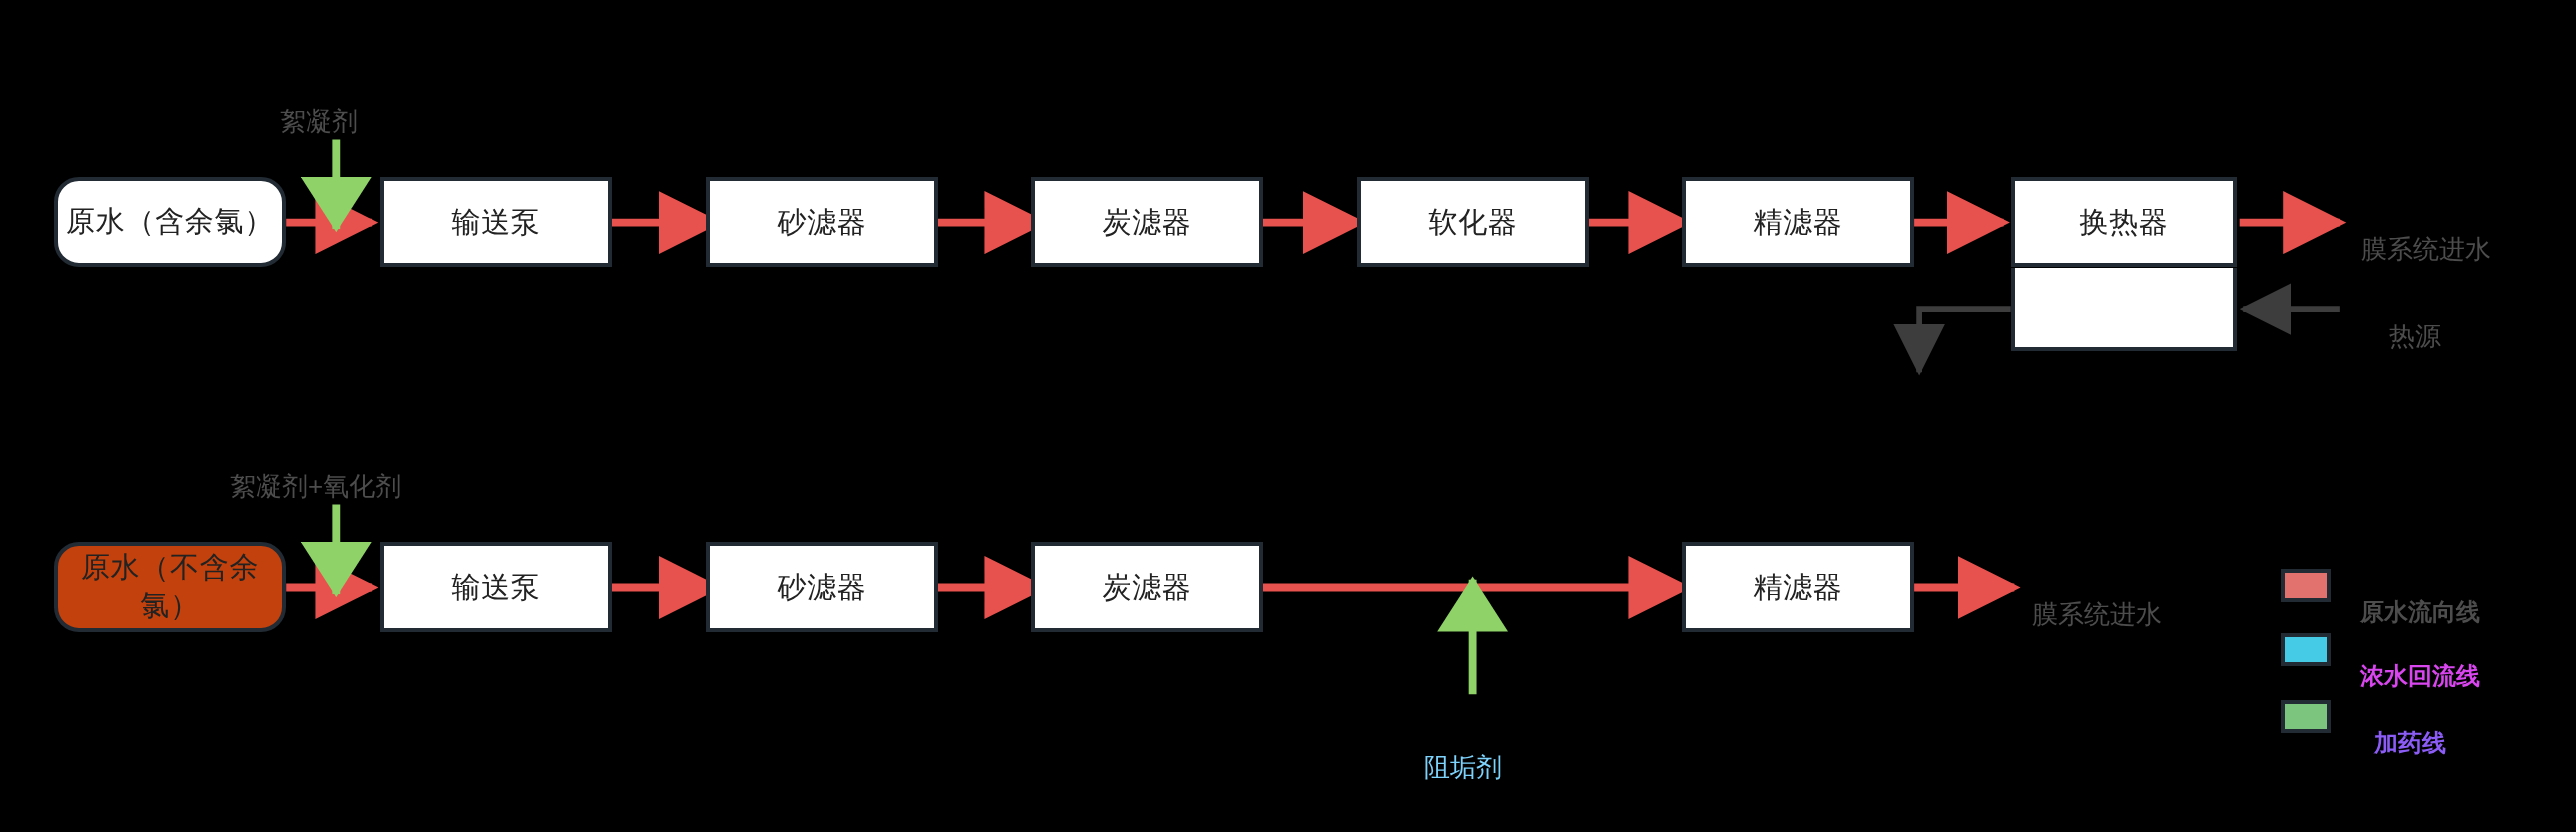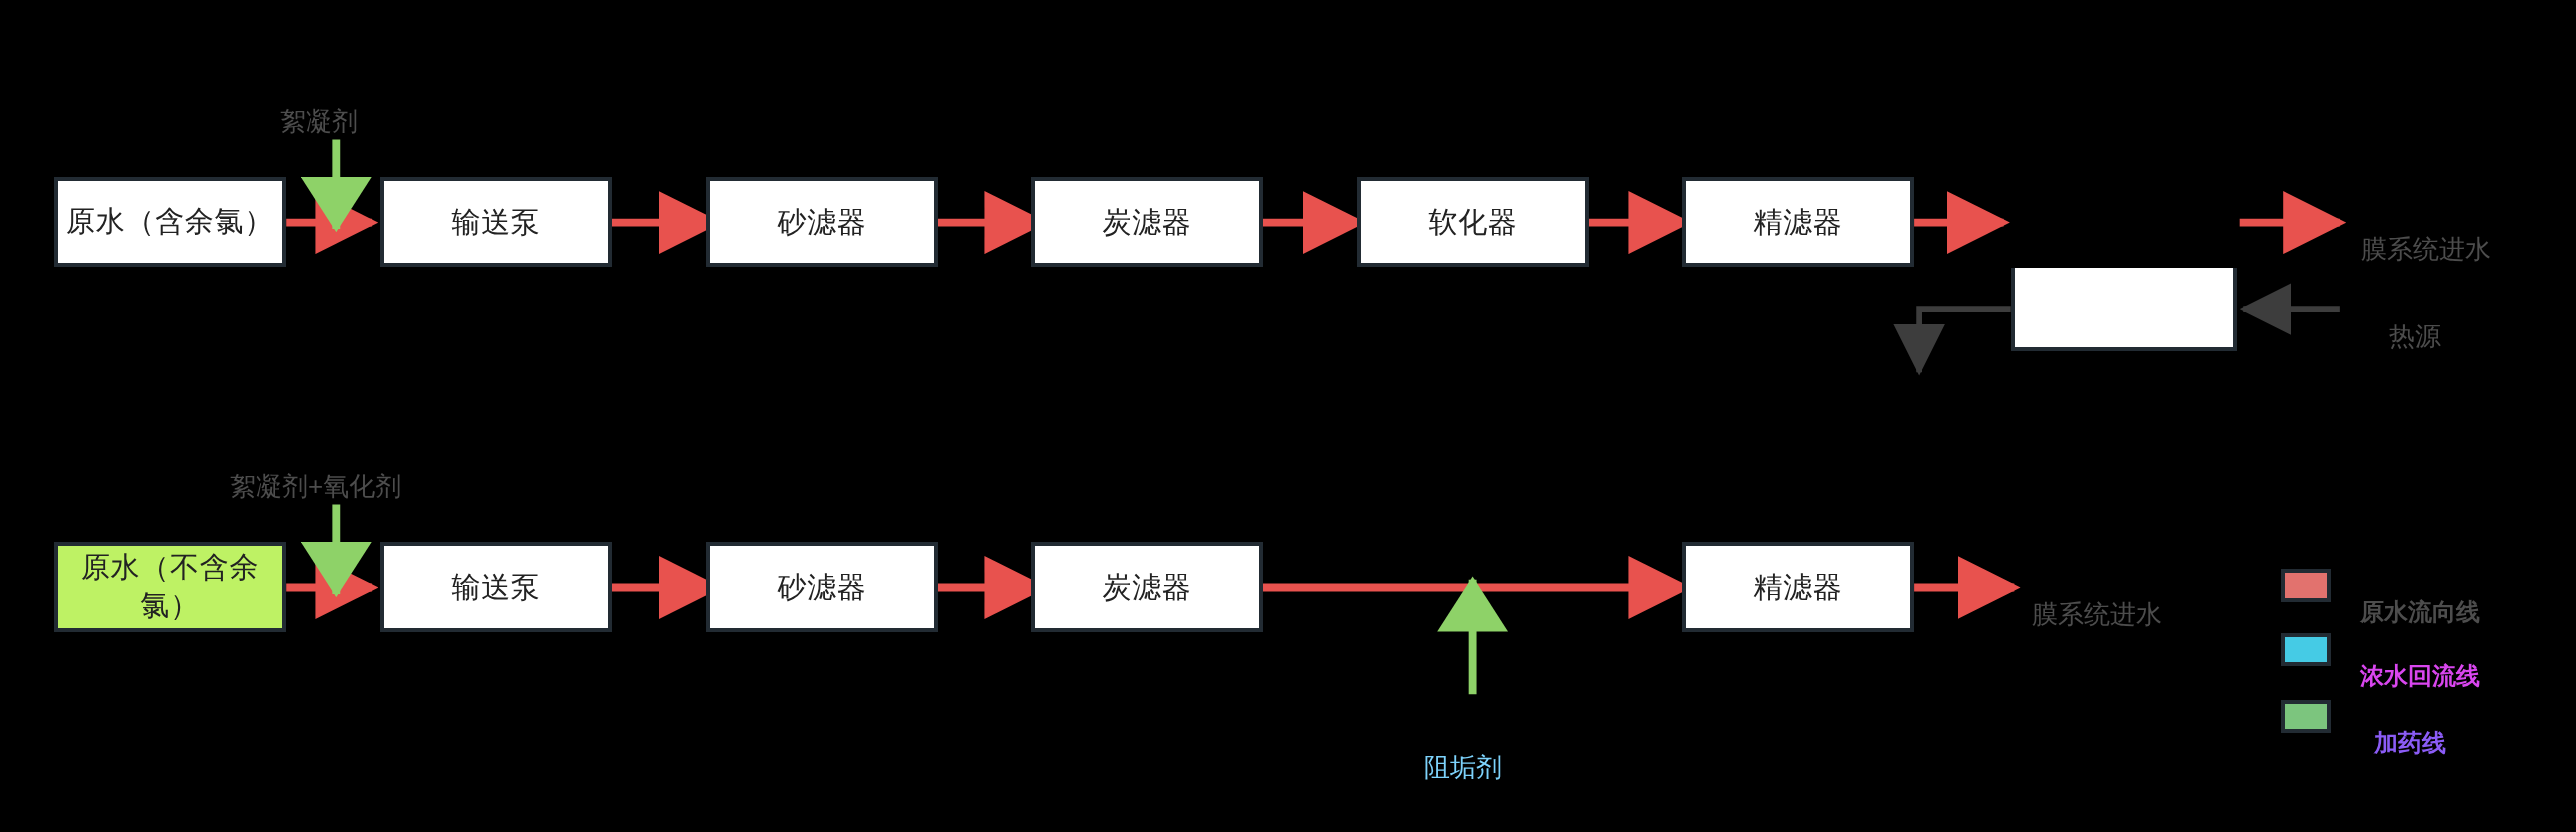--- a/index.html
+++ b/index.html
@@ -27,21 +27,21 @@
     display: flex;
     align-items: center;
     justify-content: center;
     text-align: center;
     color: #222222;
     font-size: 29px;
     line-height: 1.32;
     letter-spacing: 0.7px;
     padding: 0 7.2px;
   }
-  .node.two-line { line-height: 1.3; }
+  .node.two-line { line-height: 1.3; border-radius: 25px; }
 
   
   .node.hx-top    { border-bottom-width: 4.3px; }
   .node.hx-bottom { border-top-width: 0px; }
 
   
   .label {
     position: absolute;
     color: #4d4d4d;
     font-size: 26px;
@@ -145,32 +145,35 @@
   </div>
 
   <div class="node" style="left: 1357px; top: 177px; width: 232px; height: 90px; background: rgb(255, 255, 255); border-color: rgb(34, 43, 51); justify-content: center;">
     <span>软化器</span>
   </div>
 
   <div class="node" style="left: 1682px; top: 177px; width: 232px; height: 90px; background: rgb(255, 255, 255); border-color: rgb(34, 43, 51);">
     <span>精滤器</span>
   </div>
 
+  <div class="node hx-top" style="left: 2011px; top: 177px; width: 226px; height: 90px; background: rgb(255, 255, 255); border-color: rgb(34, 43, 51);">
+    <span>换热器</span>
+  </div>
 
   <div class="node hx-bottom" style="left: 2011px; top: 268px; width: 226px; height: 83px; background: rgb(255, 255, 255); border-color: rgb(34, 43, 51);">
     <span></span>
   </div>
 
   <div class="label" style="left: 280px; top: 82px; color: rgb(77, 77, 77);">絮凝剂</div>
 
   <div class="label" style="left: 2361px; top: 210px; color: rgb(77, 77, 77);">膜系统进水</div>
 
   <div class="label" style="left: 2389px; top: 297px; color: rgb(77, 77, 77);">热源</div>
 
-  <div class="node two-line" style="left: 54px; top: 542px; width: 232px; height: 90px; background: #bef264; border-color: rgb(34, 43, 51);">
+  <div class="node two-line" style="left: 54px; top: 542px; width: 232px; height: 90px; background: #c2410c; border-color: rgb(34, 43, 51);">
     <span>原水（不含余氯）</span>
   </div>
 
   <div class="node" style="left: 380px; top: 542px; width: 232px; height: 90px; background: rgb(255, 255, 255); border-color: rgb(34, 43, 51);">
     <span>输送泵</span>
   </div>
 
   <div class="node" style="left: 706px; top: 542px; width: 232px; height: 90px; background: rgb(255, 255, 255); border-color: rgb(34, 43, 51);">
     <span>砂滤器</span>
   </div>

